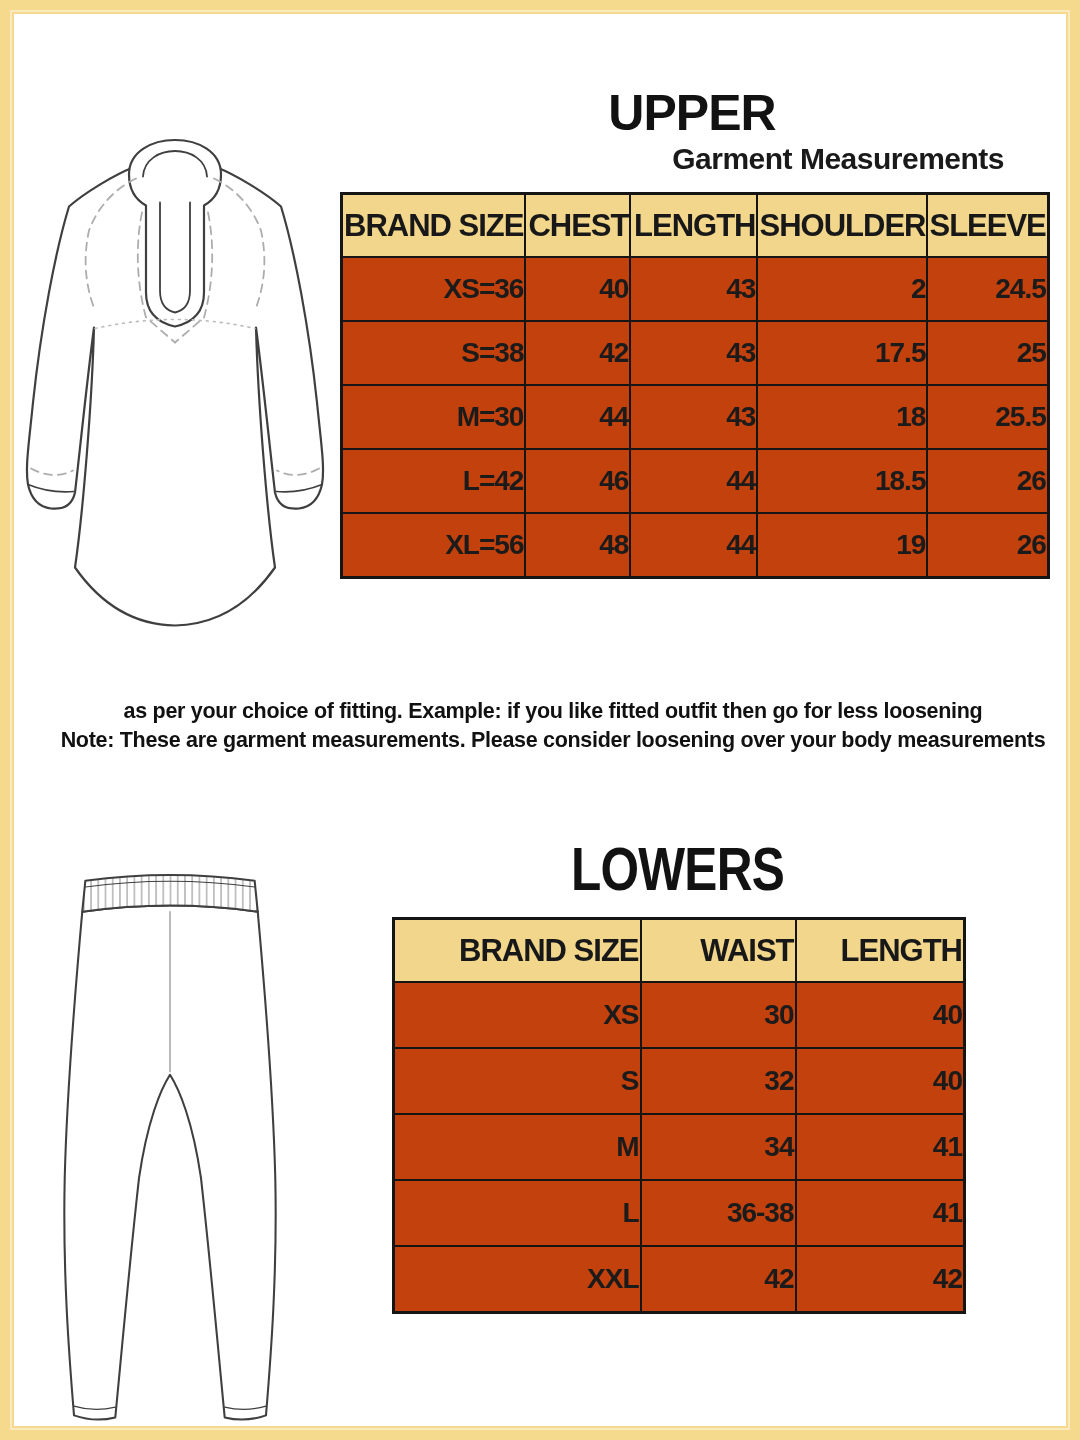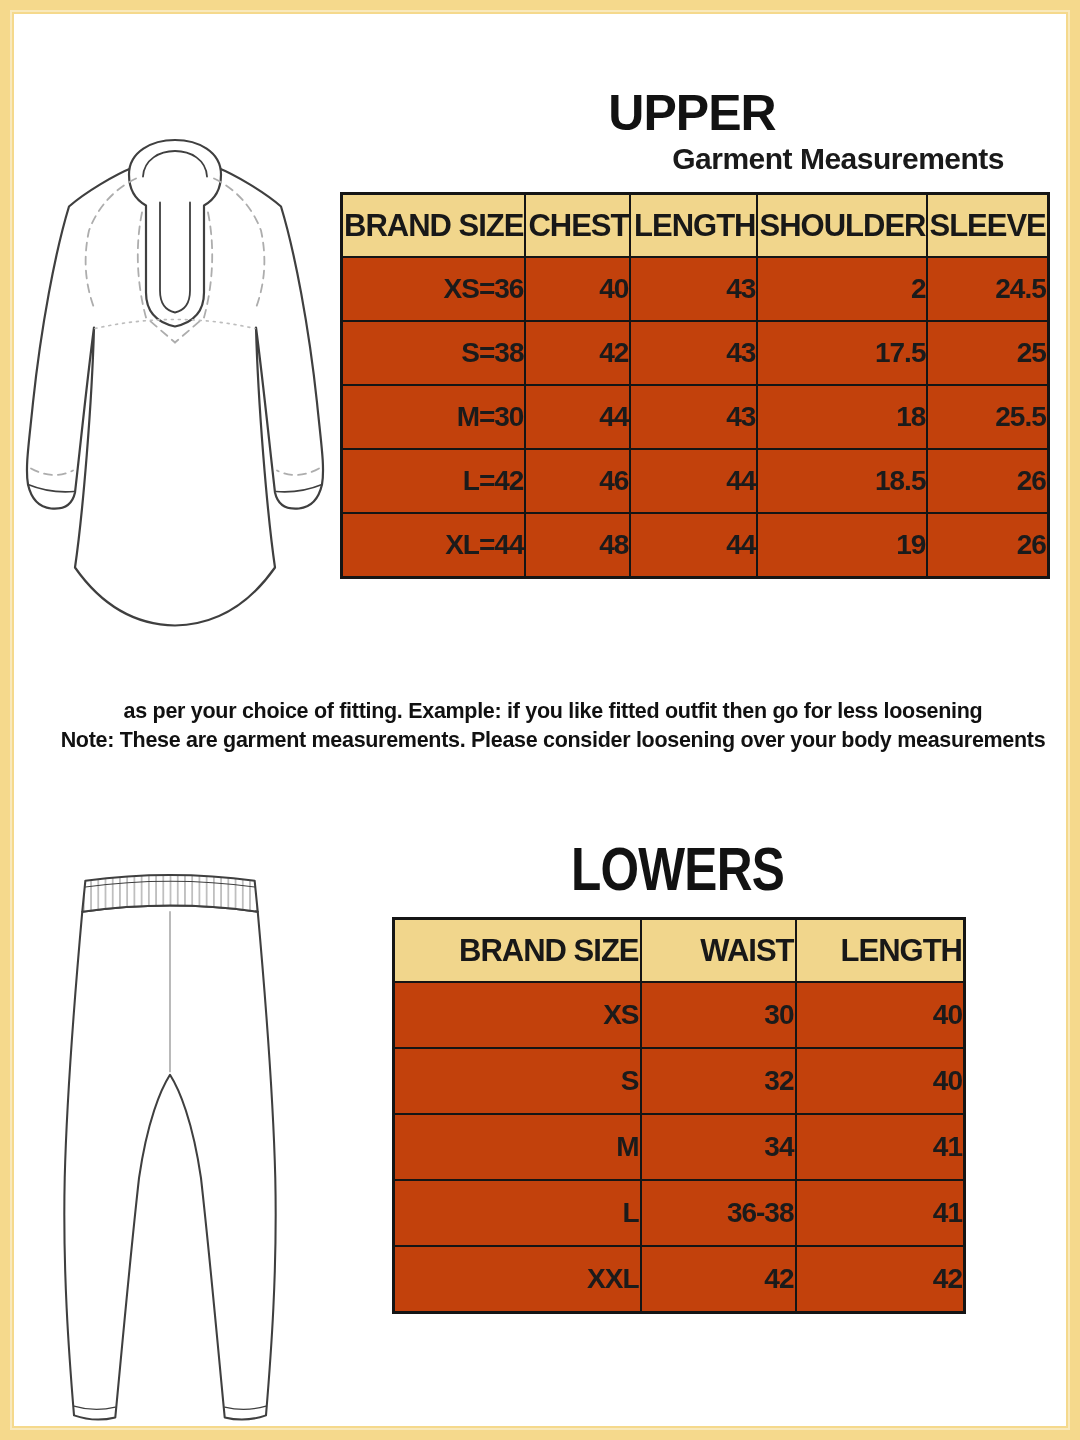--- a/index.html
+++ b/index.html
@@ -133,21 +133,21 @@
       <td>25.5</td>
     </tr>
     <tr>
       <td>L=42</td>
       <td>46</td>
       <td>44</td>
       <td>18.5</td>
       <td>26</td>
     </tr>
     <tr>
-      <td>XL=44</td>
+      <td>XL=56</td>
       <td>48</td>
       <td>44</td>
       <td>19</td>
       <td>26</td>
     </tr>
   </tbody>
     </table>
 
   <div class="abs note">
     <div>as per your choice of fitting. Example: if you like fitted outfit then go for less loosening</div>

